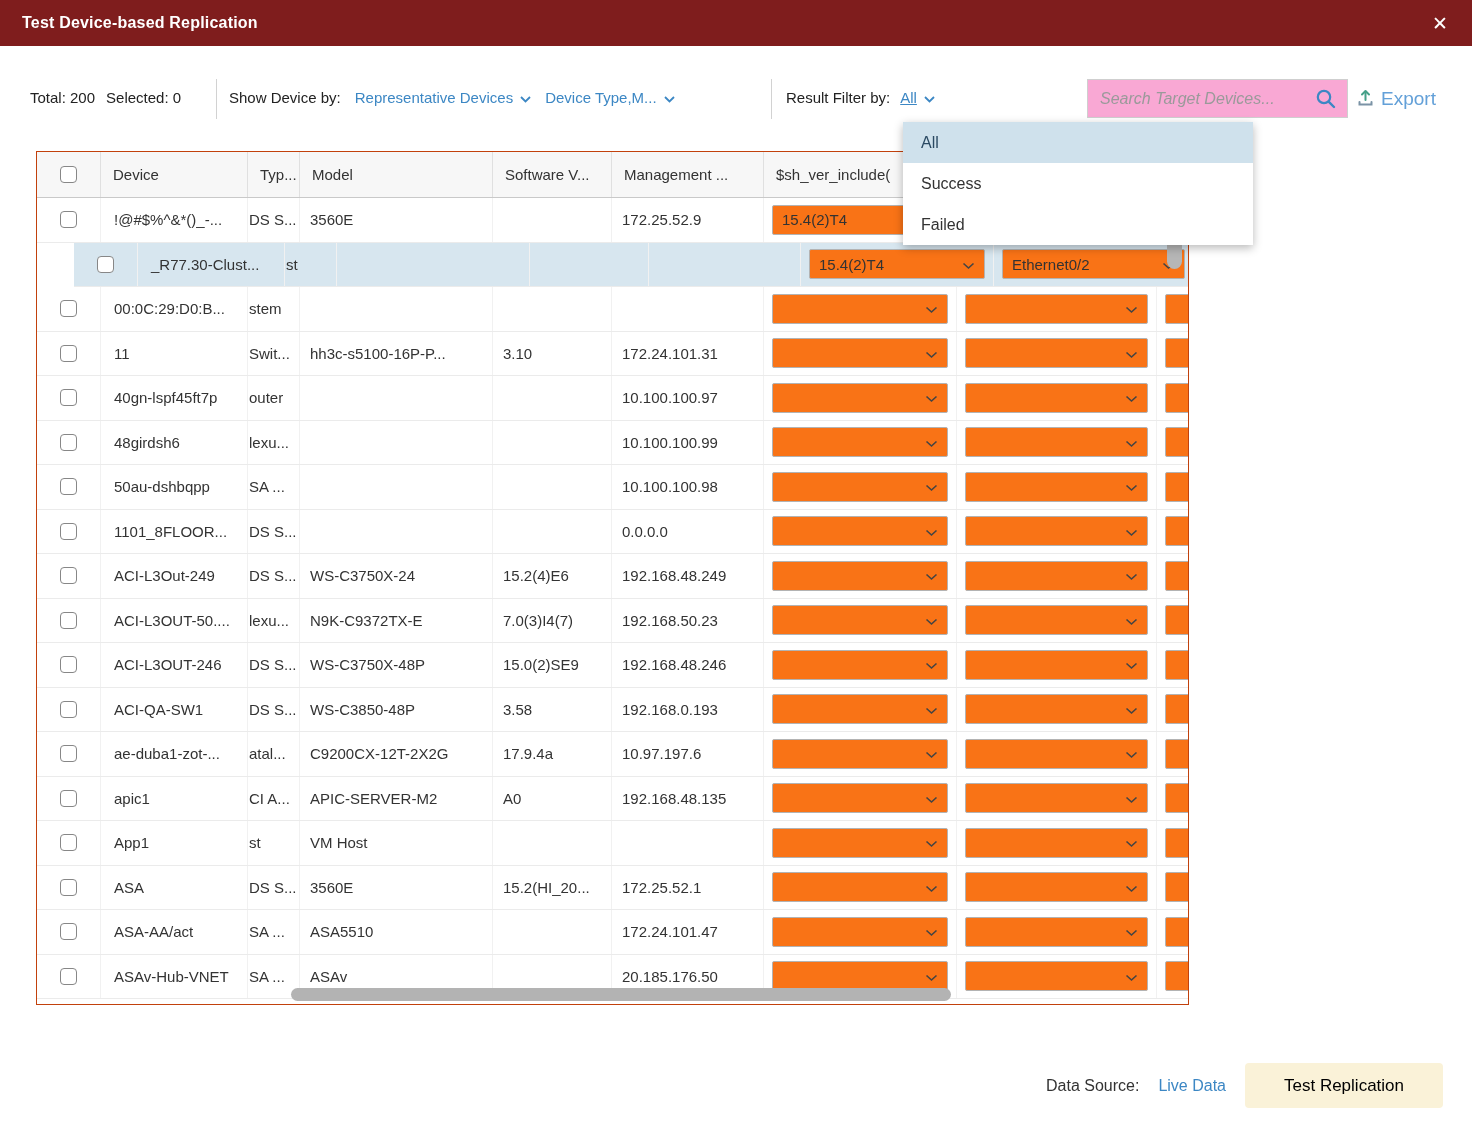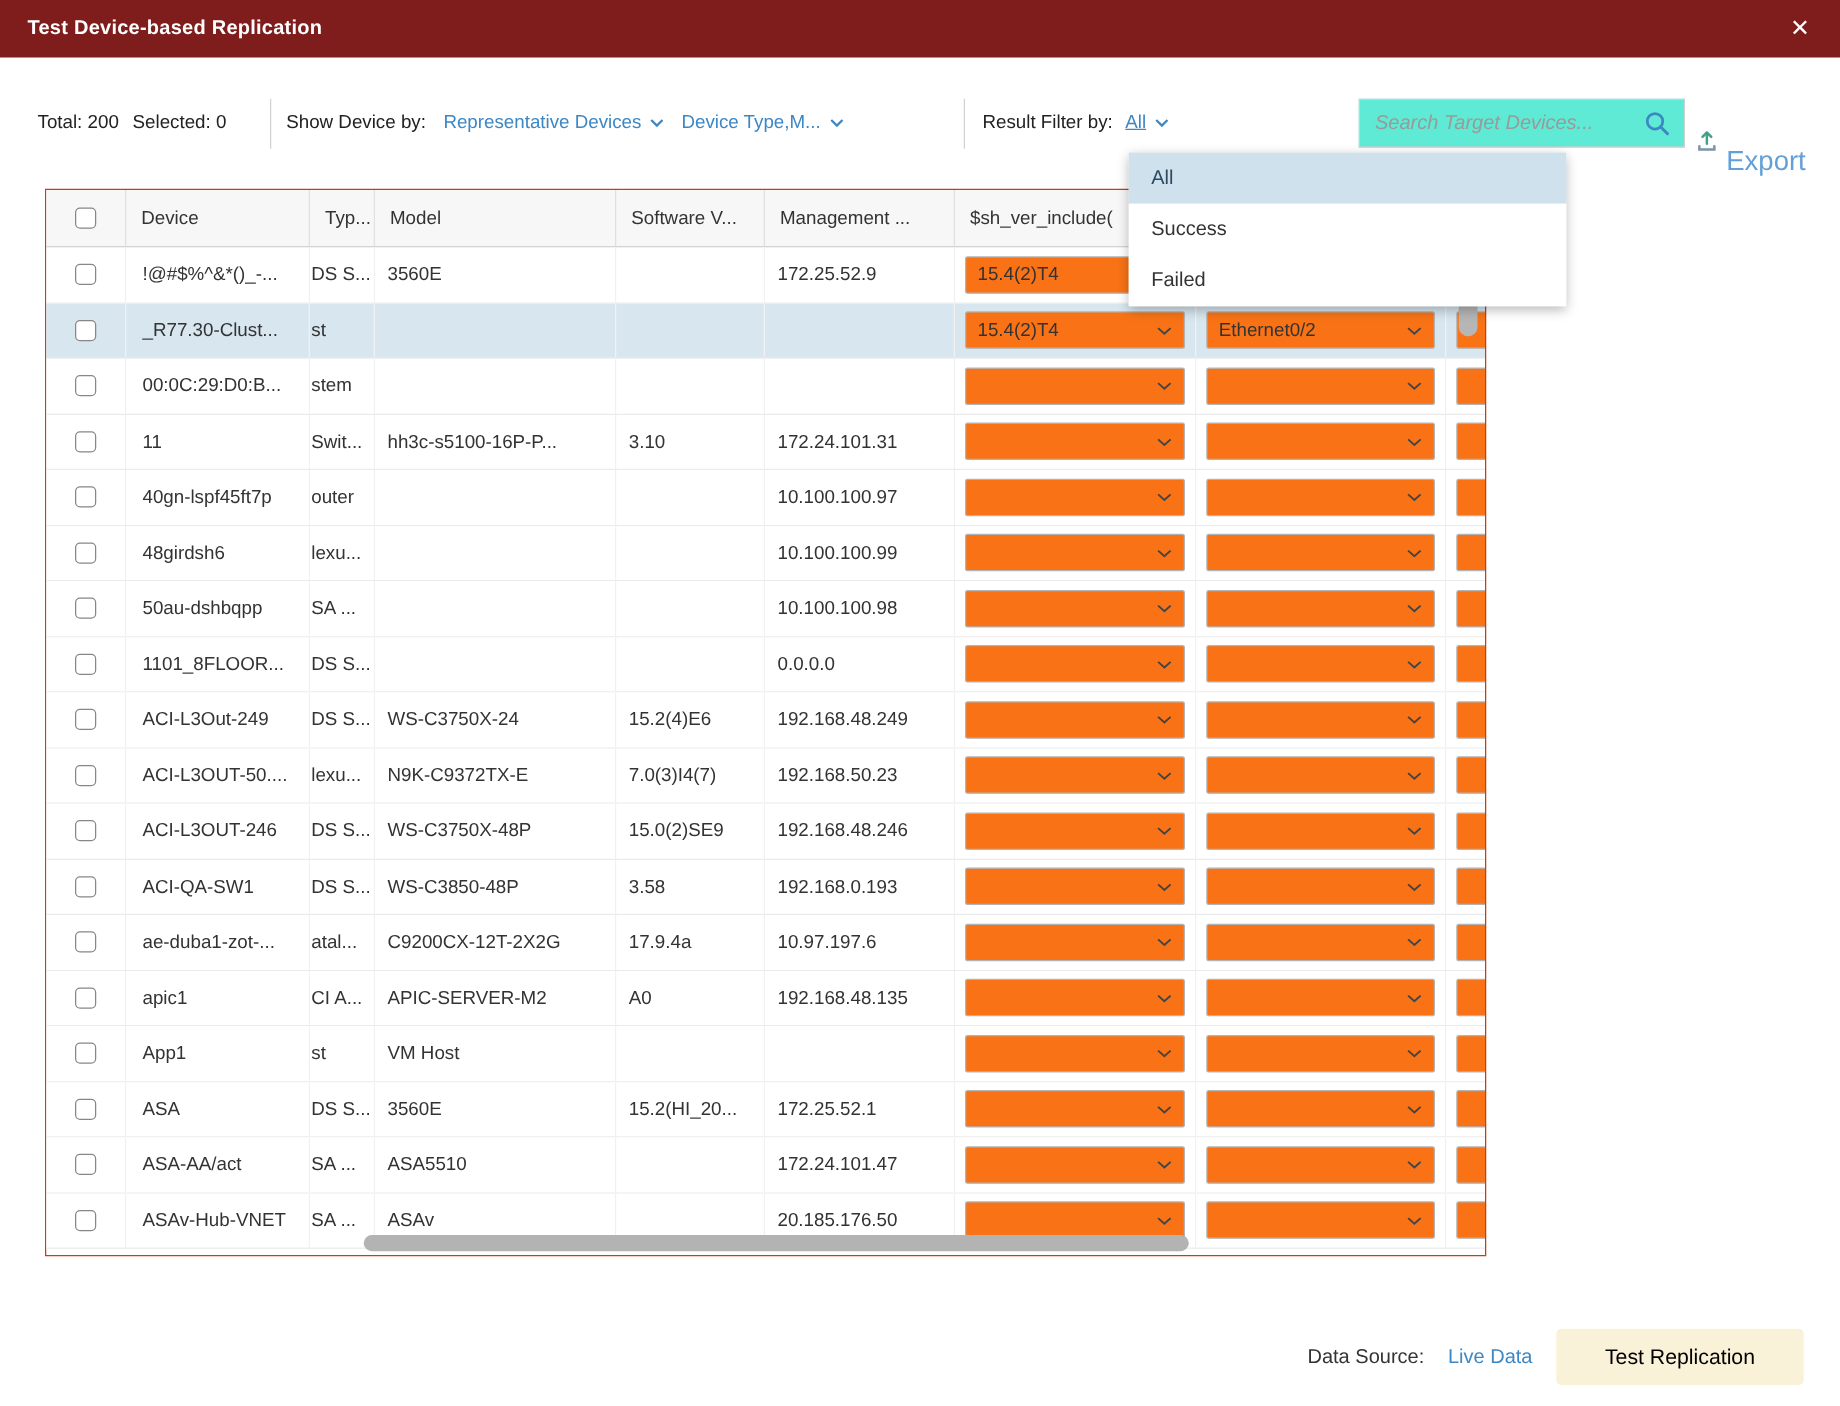--- a/index.html
+++ b/index.html
@@ -17,40 +17,40 @@
 
   
   .tb-item { position:absolute; font-size:15px; color:#222; white-space:nowrap; }
   .tb-sep  { position:absolute; width:1px; height:40px; background:#d2d2d2; top:79px; }
   .counts { left:30px; top:89px; display:flex; gap:11px; }
   .showby { left:229px; top:89px; display:flex; gap:14px; align-items:center; }
   .resultby { left:786px; top:89px; display:flex; gap:10px; align-items:center; }
   .blue-link { color:#3c87c4; display:inline-flex; align-items:center; gap:7px; cursor:pointer; }
   .blue-link.underlined .lbl { text-decoration:underline; }
   .search-box { position:absolute; left:1087px; top:79px; width:261px; height:39px;
-                border:1px solid #cfcfcf; background:#5eead4; display:flex; align-items:center; }
+                border:1px solid #cfcfcf; background:#f9a8d4; display:flex; align-items:center; }
   .search-box input { flex:1; border:none; outline:none; height:100%; padding:0 6px 0 12px;
                       font-size:16px; font-style:italic; color:#444; background:transparent;
                       font-family:"Liberation Sans","DejaVu Sans",sans-serif; }
   .search-box input::placeholder { color:#9a9a9a; font-style:italic; }
   .search-icon { margin-right:10px; display:flex; }
   .export { left:1357px; top:88px; display:flex; align-items:center; gap:7px; cursor:pointer; }
-  .export .lbl { color:#63a0d8; font-size:22px;margin-top:28px; }
+  .export .lbl { color:#63a0d8; font-size:19px; }
 
   
   .table-wrap { position:absolute; left:36px; top:151px; width:1153px; height:854px;
                 border:1px solid #c2410c; background:#fff; overflow:hidden; }
   .grid-row { display:grid; grid-template-columns:64px 147px 52px 193px 119px 152px 193px 200px 201px 84px; }
   .thead { height:46px; background:#f7f7f7; border-bottom:1px solid #c9c9c9; }
   .th { display:flex; align-items:center; font-size:15px; color:#333;
         border-right:1px solid #e0e0e0; overflow:hidden; white-space:nowrap; padding-left:12px; }
   .th:last-child { border-right:none; }
   .th.c-cb { justify-content:center; padding-left:0; }
   .trow { height:44.5px; border-bottom:1px solid #ebebeb; align-items:center; background:#fff; }
-  .trow.selected { background:#d7e6ef; }
+  .trow.selected { background:#d7e6ef;margin-left:37px; }
   .cell { height:100%; display:flex; align-items:center; font-size:15px; color:#333;
           border-right:1px solid #f1f1f1; overflow:hidden; white-space:nowrap; }
   .cell:last-child { border-right:none; }
   .c-cb { justify-content:center; }
   .c-device { padding-left:13px; }
   .c-type { padding-left:1px; }
   .c-model, .c-sw, .c-mgmt { padding-left:10px; }
   .c-param { padding:0 8px; }
   .c-intf { padding-left:9px; }
   .checkbox { width:17px; height:17px; border:1.5px solid #878787; border-radius:4px;

